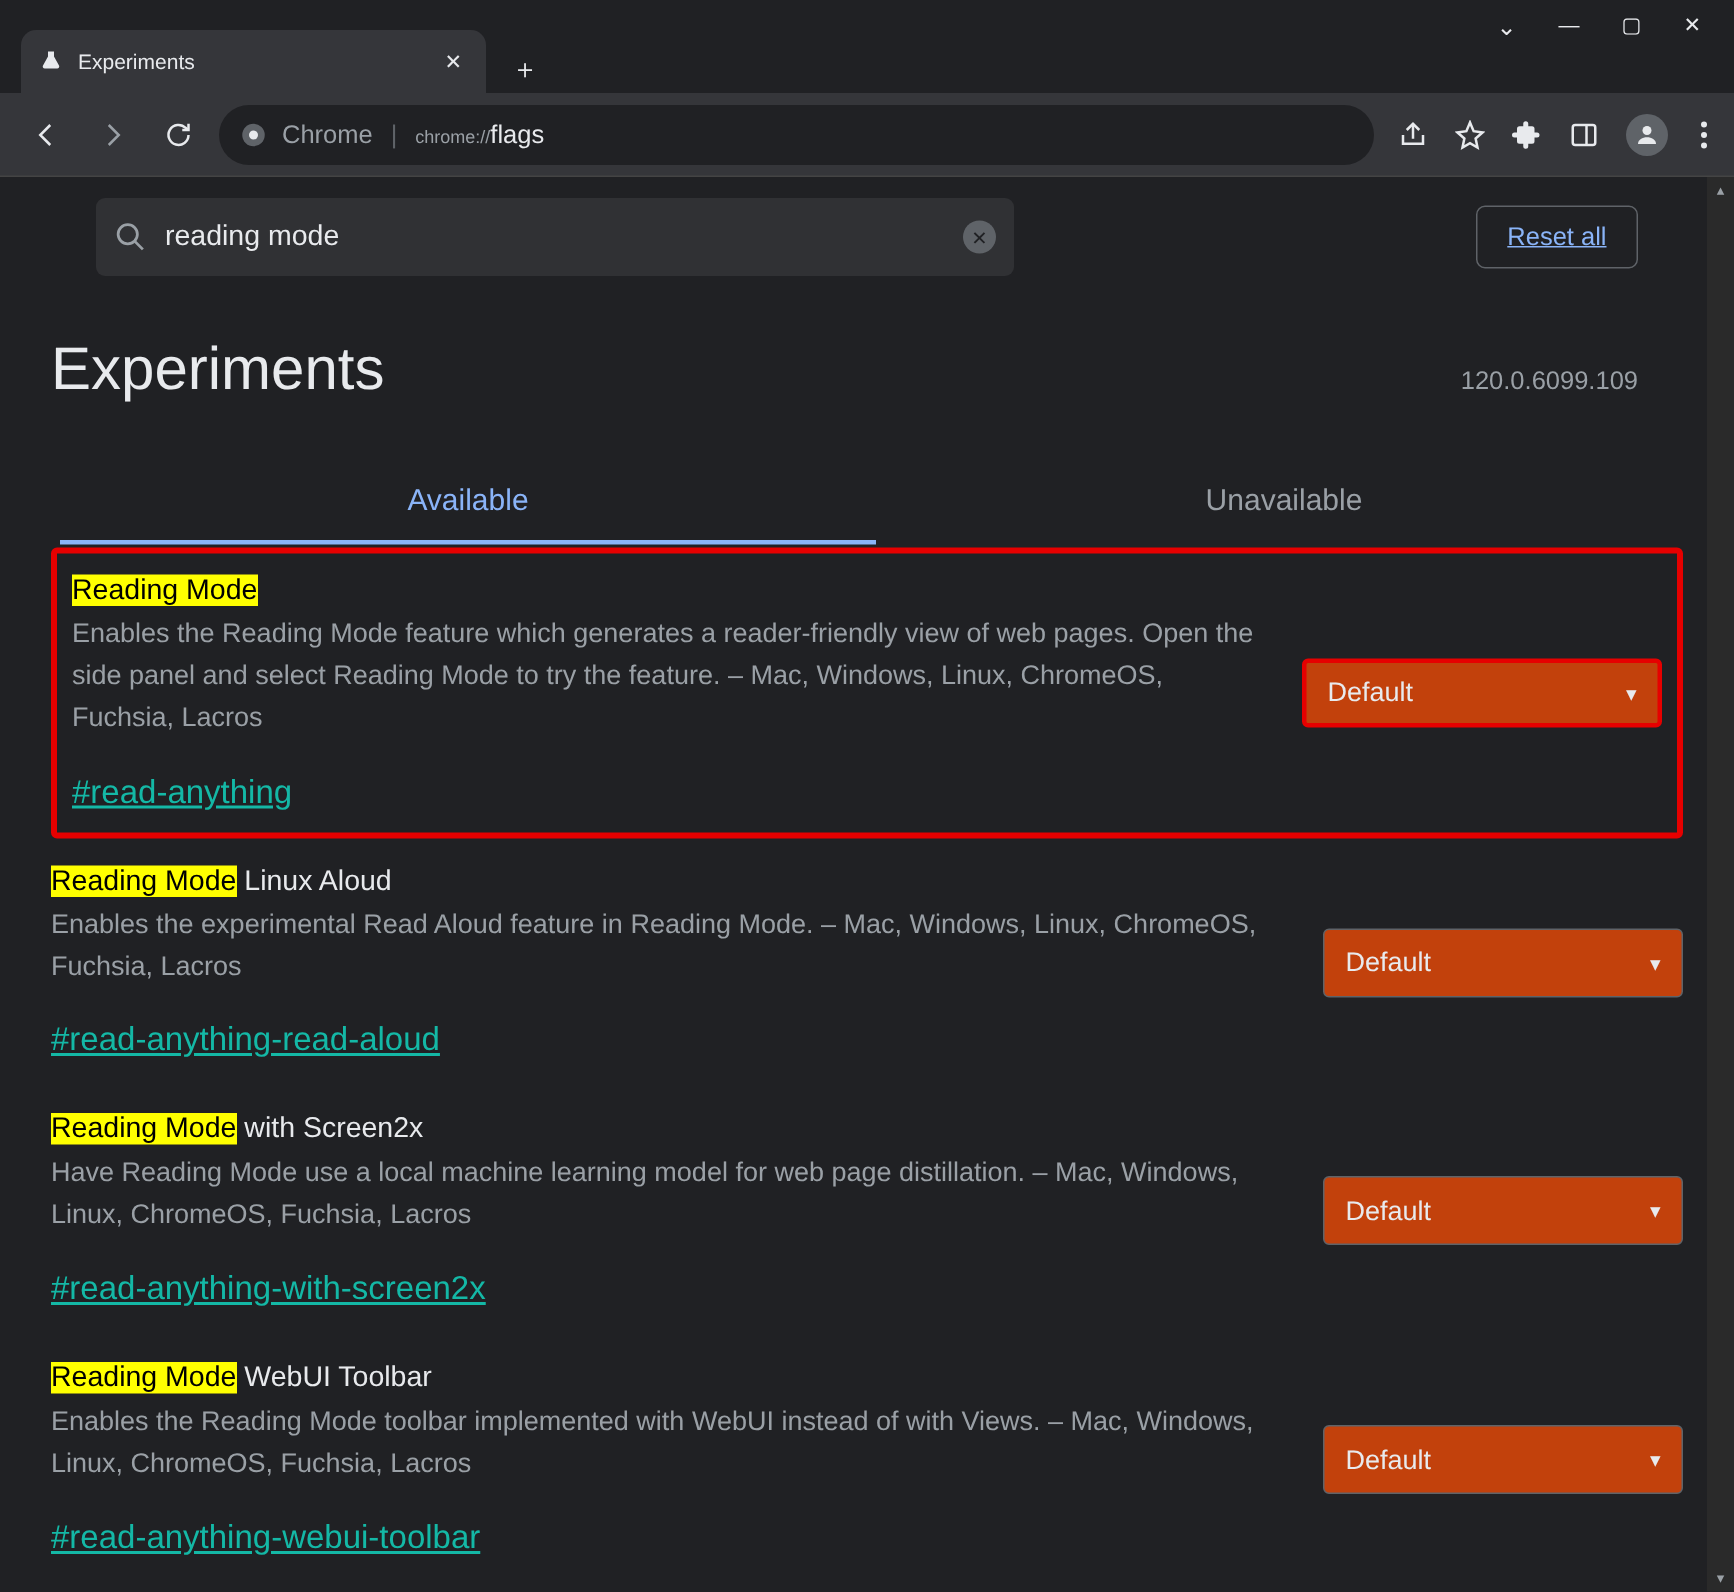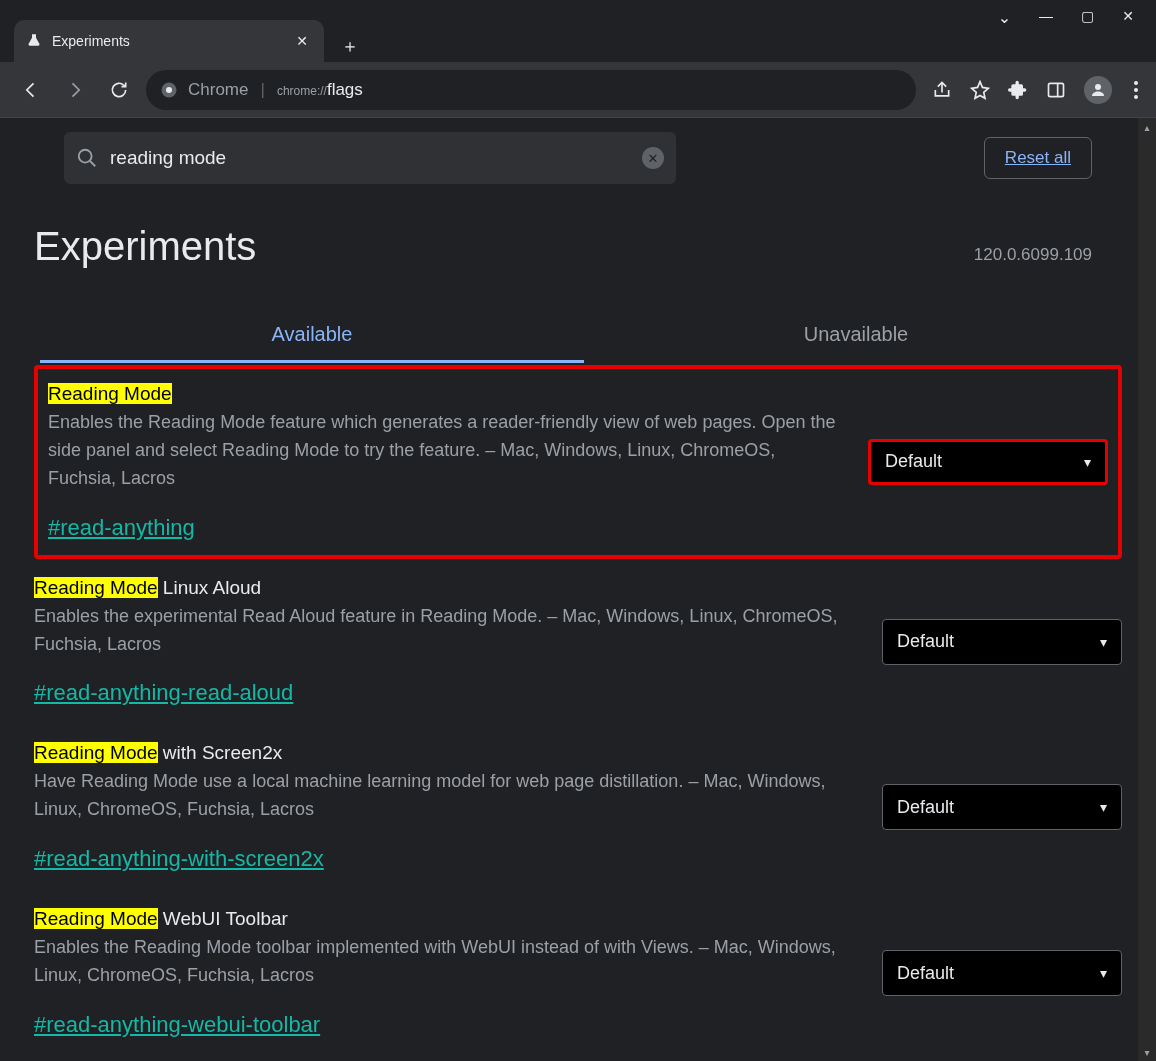--- a/index.html
+++ b/index.html
@@ -123,21 +123,21 @@
     padding: 14px 10px;
     margin-top: 2px;
   }
   .flag-left { flex:1; }
   .flag-title { font-size:19px; font-weight:500; color:#e8eaed; margin-bottom:4px;}
   .hl { background:#ffff00; color:#000; }
   .flag-desc { font-size:18px; color:#9aa0a6; line-height:1.55; }
   .flag-hash { font-size:22px; color:#14b8a6; text-decoration:underline; display:inline-block; margin-top:22px;}
   .flag-right { width: 240px; display:flex; align-items:center; justify-content:flex-end;}
   .flag-select {
-    width: 265px; height:46px; background:#000000; color:#e8eaed;
+    width: 265px; height:46px; background:#c2410c; color:#e8eaed;
     border:1px solid #5f6368; border-radius:4px;
     display:flex; align-items:center; justify-content:space-between;
     padding: 0 14px; font-size:18px;
   }
   .flag-select.highlighted-select { border: 3px solid #e60000; }
   .chev-down { font-size:14px; color:#e8eaed;}
 
   
   .scroll-track {
     position:absolute; right:0; top:0; width:18px; height:100%;

